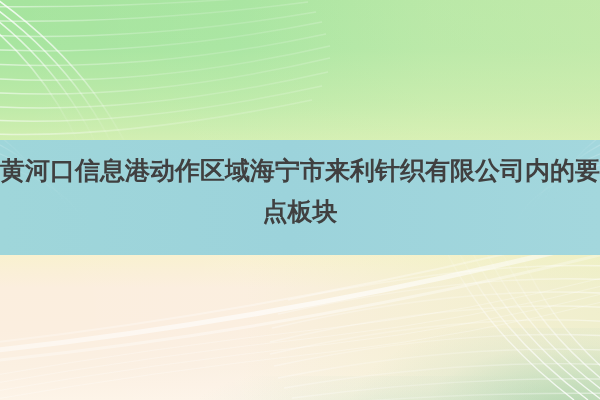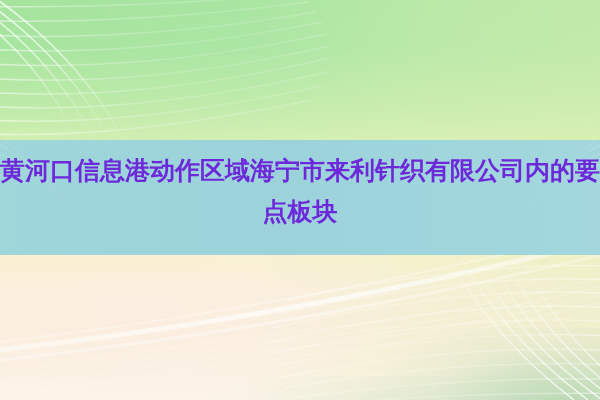--- a/index.html
+++ b/index.html
@@ -94,21 +94,21 @@
   .band-arcs { position:absolute; inset:0; opacity:0.55; }
   .band-arcs svg { display:block; width:100%; height:100%; }
 
   
   .headline {
     position: absolute;
     left: 0;
     right: 0;
     top: 150px;
     text-align: center;
-    color: #6d28d9;
+    color: #404040;
     font-size: 25px;
     font-weight: bold;
     line-height: 41px;
     letter-spacing: 0px;
     white-space: pre-line;
     z-index: 5;
   }
 </style>
 </head>
 <body>

